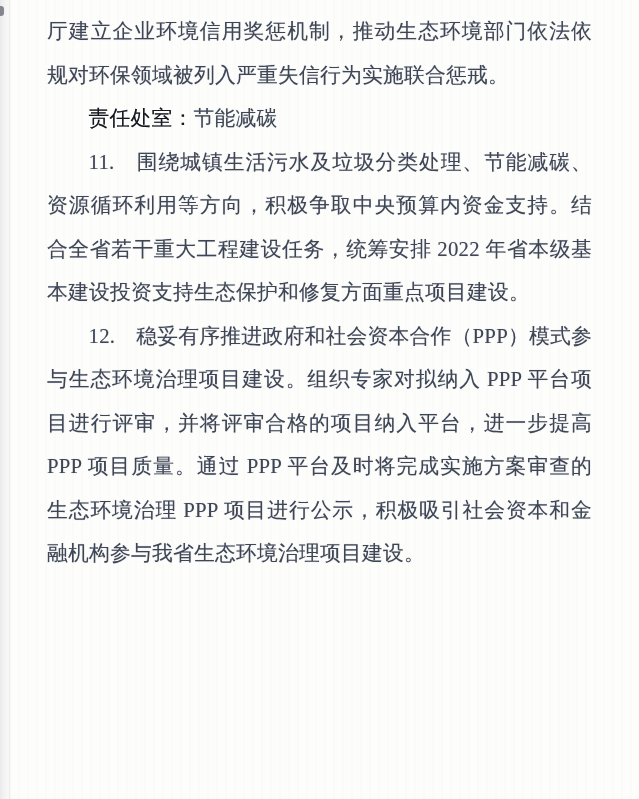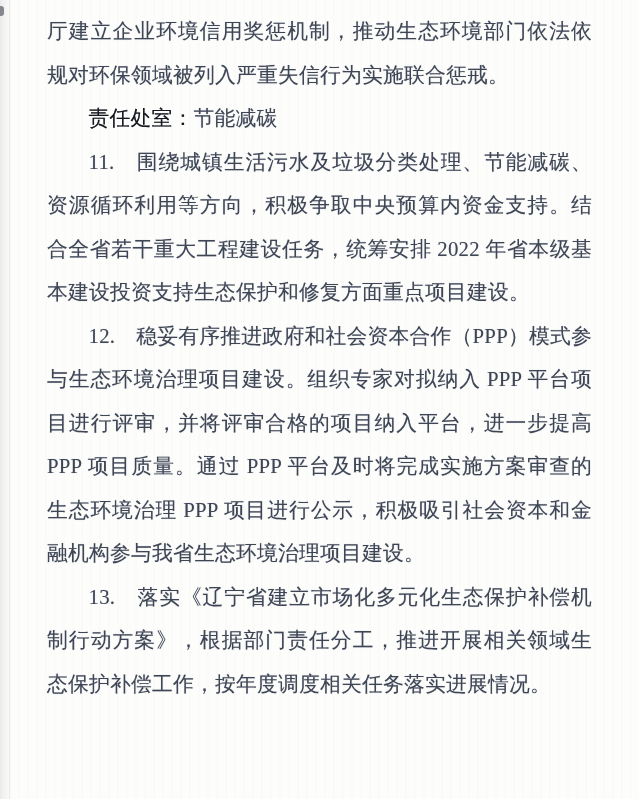--- a/index.html
+++ b/index.html
@@ -93,18 +93,17 @@
     <p class="body">厅建立企业环境信用奖惩机制，推动生态环境部门依法依规对环保领域被列入严重失信行为实施联合惩戒。</p>
 
     <p class="duty"><span class="duty-label">责任处室：</span><span class="duty-value">节能减碳</span></p>
 
     <p class="body indent">11.　围绕城镇生活污水及垃圾分类处理、节能减碳、资源循环利用等方向，积极争取中央预算内资金支持。结合全省若干重大工程建设任务，统筹安排 2022 年省本级基本建设投资支持生态保护和修复方面重点项目建设。</p>
 
 
     <p class="body indent">12.　稳妥有序推进政府和社会资本合作（PPP）模式参与生态环境治理项目建设。组织专家对拟纳入 PPP 平台项目进行评审，并将评审合格的项目纳入平台，进一步提高 PPP 项目质量。通过 PPP 平台及时将完成实施方案审查的生态环境治理 PPP 项目进行公示，积极吸引社会资本和金融机构参与我省生态环境治理项目建设。</p>
 
 
-    <p class="body indent">13.　落实《辽宁省建立市场化多元化生态保护补偿机制行动方案》，根据部门责任分工，推进开展相关领域生态保护补偿工作，按年度调度相关任务落实进展情况。</p>
 
     <p class="duty"></p>
 
   </div>
 </div>
 
 </body></html>

